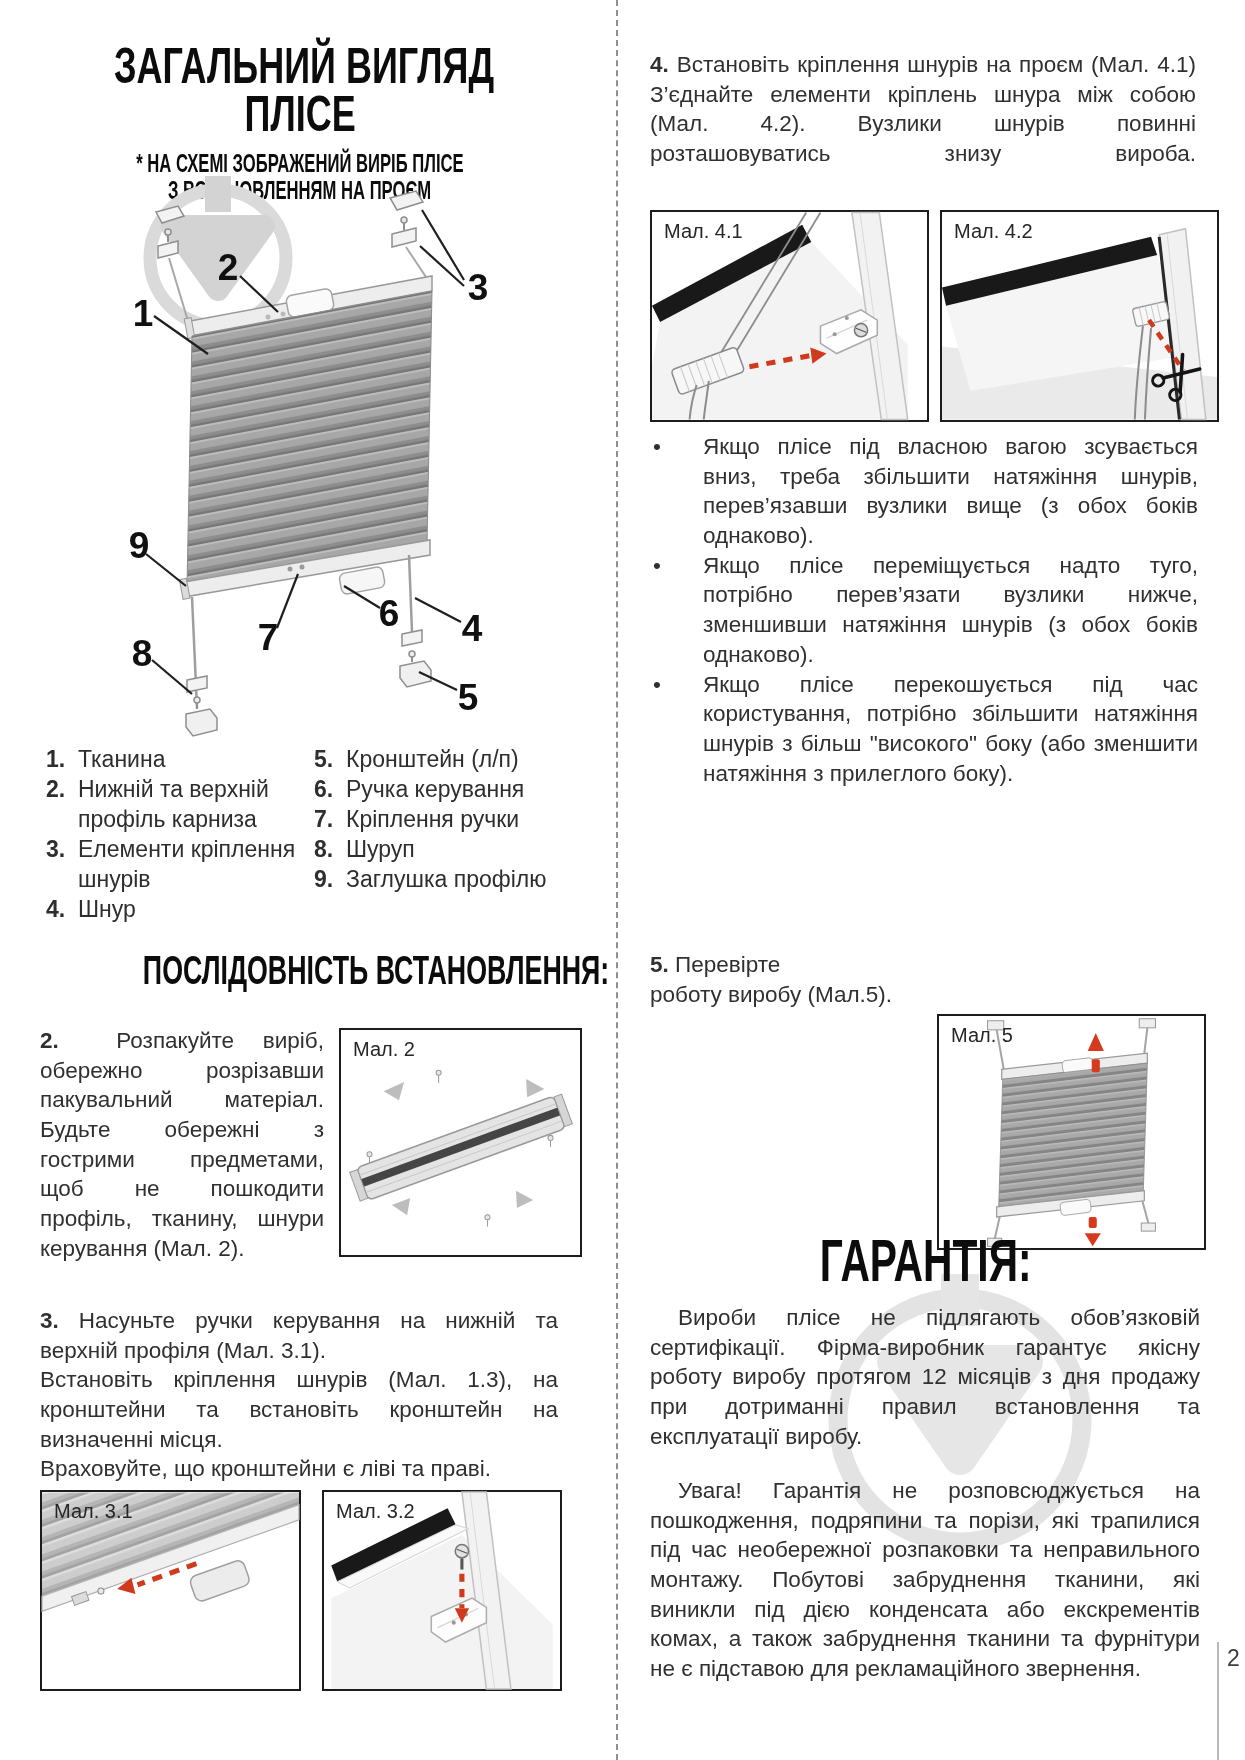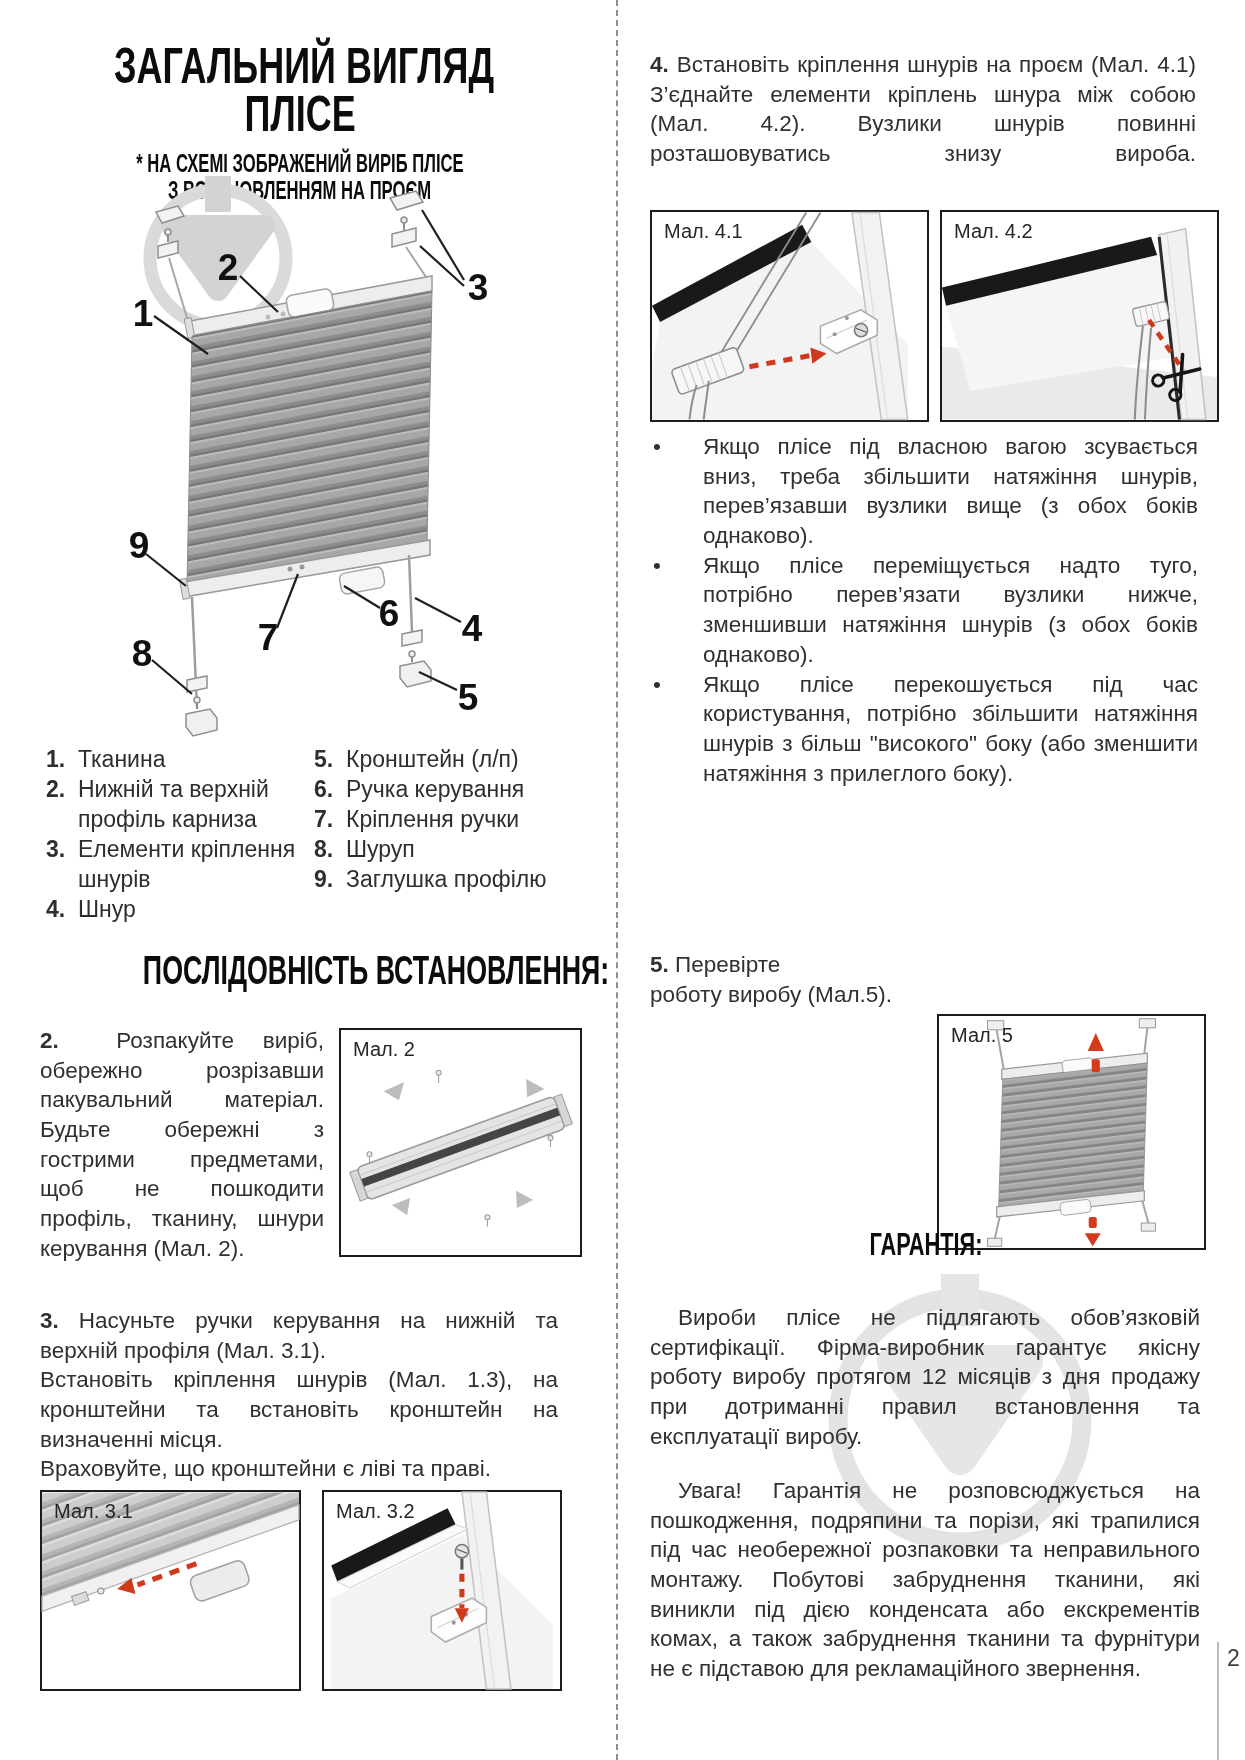--- a/index.html
+++ b/index.html
@@ -385,21 +385,21 @@
   </div>
 
   <div class="t" style="left:810px;top:1272px;width:300px;height:300px;z-index:0;">
     <svg viewBox="0 0 300 300" width="300" height="300">
       <circle cx="150" cy="148" r="122" fill="none" stroke="#e3e3e3" stroke-width="19"></circle>
       <rect x="131" y="2" width="38" height="52" fill="#e5e5e5"></rect>
       <path d="M84,90 L216,90 L150,186 Z" fill="#e6e6e6" stroke="#e6e6e6" stroke-width="34" stroke-linejoin="round"></path>
     </svg>
   </div>
 
-  <div class="t hd z1" style="left:650px;top:1226px;width:552px;font-size:32px;">
+  <div class="t hd z1" style="left:650px;top:1226px;width:552px;font-size:60px;">
     <span class="cond-war">ГАРАНТІЯ:</span>
   </div>
 
   <div class="t body indent z1" style="left:650px;top:1303px;width:550px;">Вироби плісе не підлягають обов’язковій сертифікації. Фірма-виробник гарантує якісну роботу виробу протягом 12 місяців з дня продажу при дотриманні правил встановлення та експлуатації виробу.</div>
 
   <div class="t body indent z1" style="left:650px;top:1476px;width:550px;">Увага! Гарантія не розповсюджується на пошкодження, подряпини та порізи, які трапилися під час необережної розпаковки та неправильного монтажу. Побутові забруднення тканини, які виникли під дією конденсата або екскрементів комах, а також забруднення тканини та фурнітури не є підставою для рекламаційного звернення.</div>
 
   <div class="pageline"></div>
   <div class="pagenum">2</div>
 

